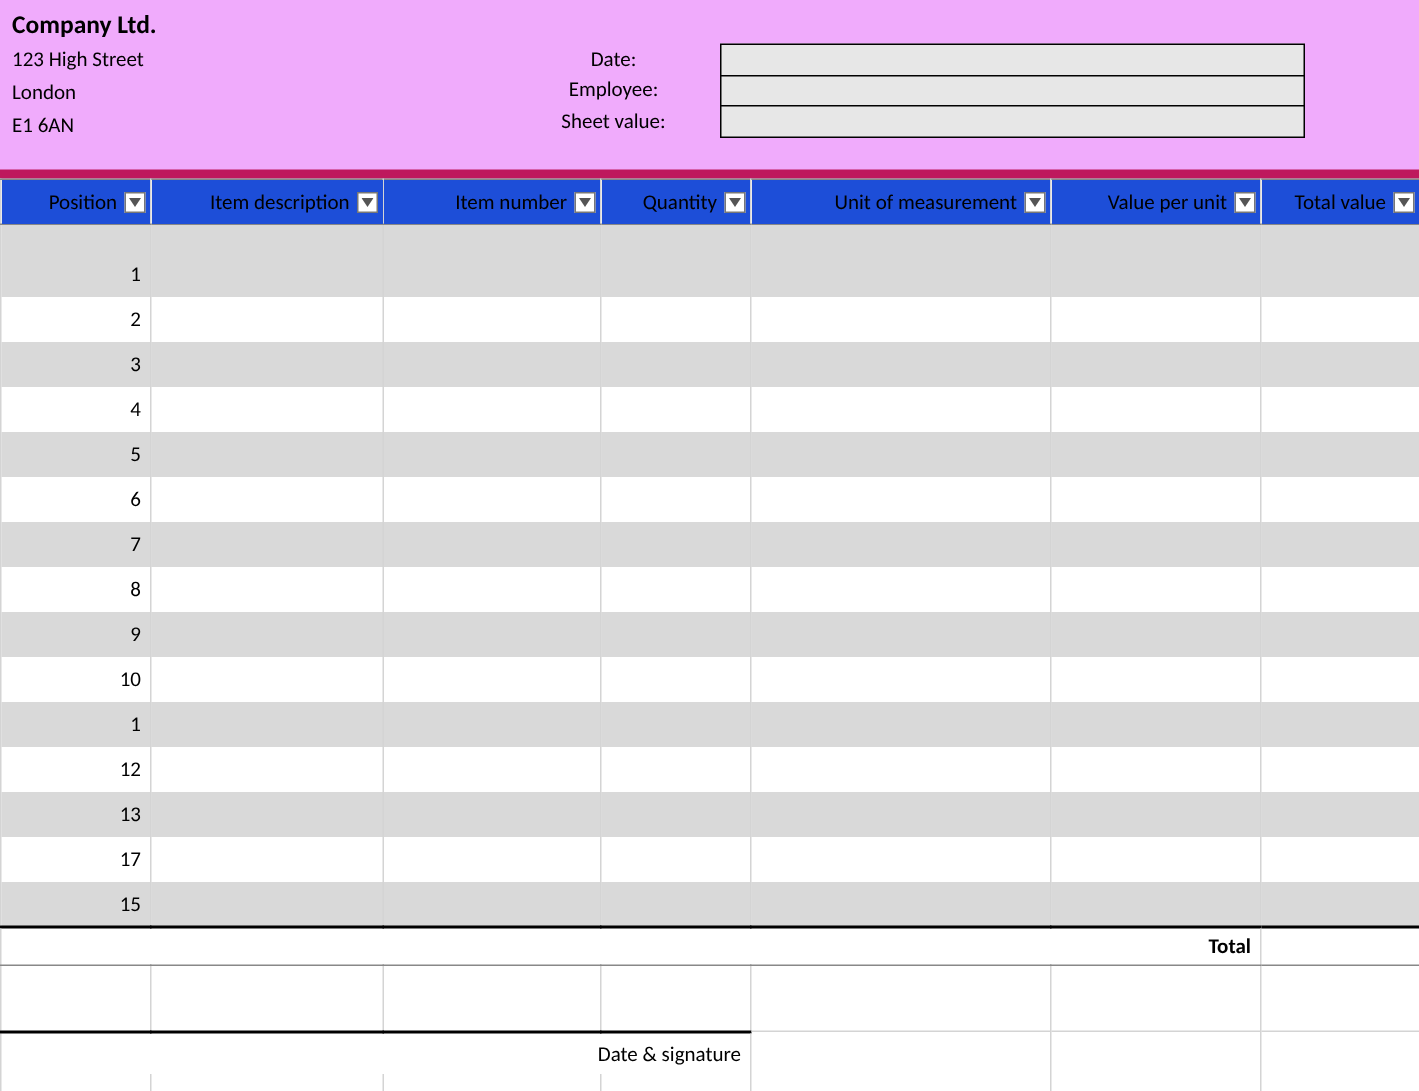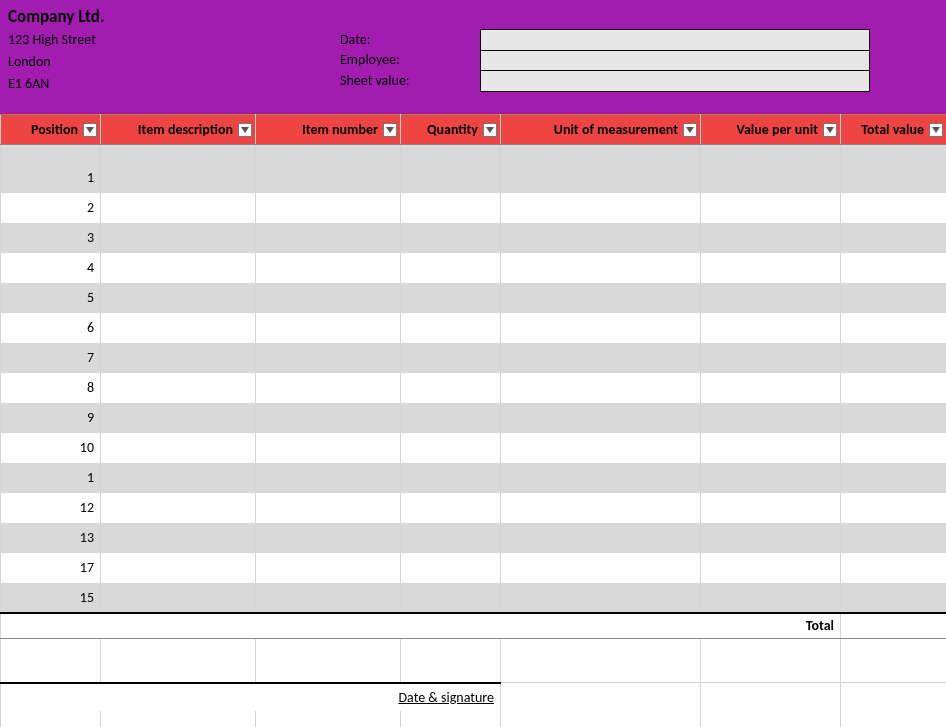--- a/index.html
+++ b/index.html
@@ -5,23 +5,23 @@
   * { box-sizing: border-box; }
   body {
     margin: 0;
     font-family: Calibri, Arial, sans-serif;
     font-size: 14px;
     background: #fff;
     color: #000;
     width: 946px;
   }
   .header-area {
-    background: #a21caf;
+    background: #f0abfc;
     padding: 6px 8px 18px 8px;
-    border-bottom: 1px solid #be185d;
+    border-bottom: 6px solid #be185d;
   }
   .company-name {
     font-weight: bold;
     font-size: 17px;
     margin-bottom: 2px;
   }
   .header-grid {
     display: flex;
     gap: 32px;
   }
@@ -34,21 +34,21 @@
     display: flex;
     flex-direction: column;
     gap: 0;
   }
   .field-row {
     display: flex;
     align-items: center;
   }
   .field-label {
     flex: 0 0 140px;
-    text-align: left;
+    text-align: center;
     padding-right: 2px;
   }
   .field-input {
     width: 390px;
     height: 22px;
     border: 1.5px solid #000;
     background: #e7e7e7;
     font-family: inherit;
     font-size: inherit;
     padding: 1px 4px;
@@ -75,24 +75,24 @@
     text-align: right;
     white-space: nowrap;
   }
   .sheet .spacer td {
     height: 18px;
     background: #fff;
     border-top: none;
     border-bottom: none;
   }
   .sheet thead th {
-    background: #ef4444;
+    background: #1d4ed8;
     border-top: 1px solid #888;
     border-bottom: 1px solid #888;
-    font-weight: bold;
+    font-weight: normal;
     position: relative;
     text-align: right;
     padding-right: 22px;
   }
   .filter-icon {
     position: absolute;
     right: 3px;
     top: 50%;
     transform: translateY(-50%);
     width: 14px;
@@ -128,21 +128,20 @@
     border-top: none;
   }
   .sig-row td {
     background: #fff !important;
     border-top: 2px solid #000;
     height: 28px;
   }
   .sig-row .sig-cell {
     text-align: center;
     border-right: 1px solid #d4d4d4;
-    text-decoration: underline;
   }
   .sig-row .sig-blank {
     border-top: 1px solid #d4d4d4;
   }
   .nobtop td { border-top: none; }
 </style>
 </head>
 <body>
 
 <div class="header-area">

